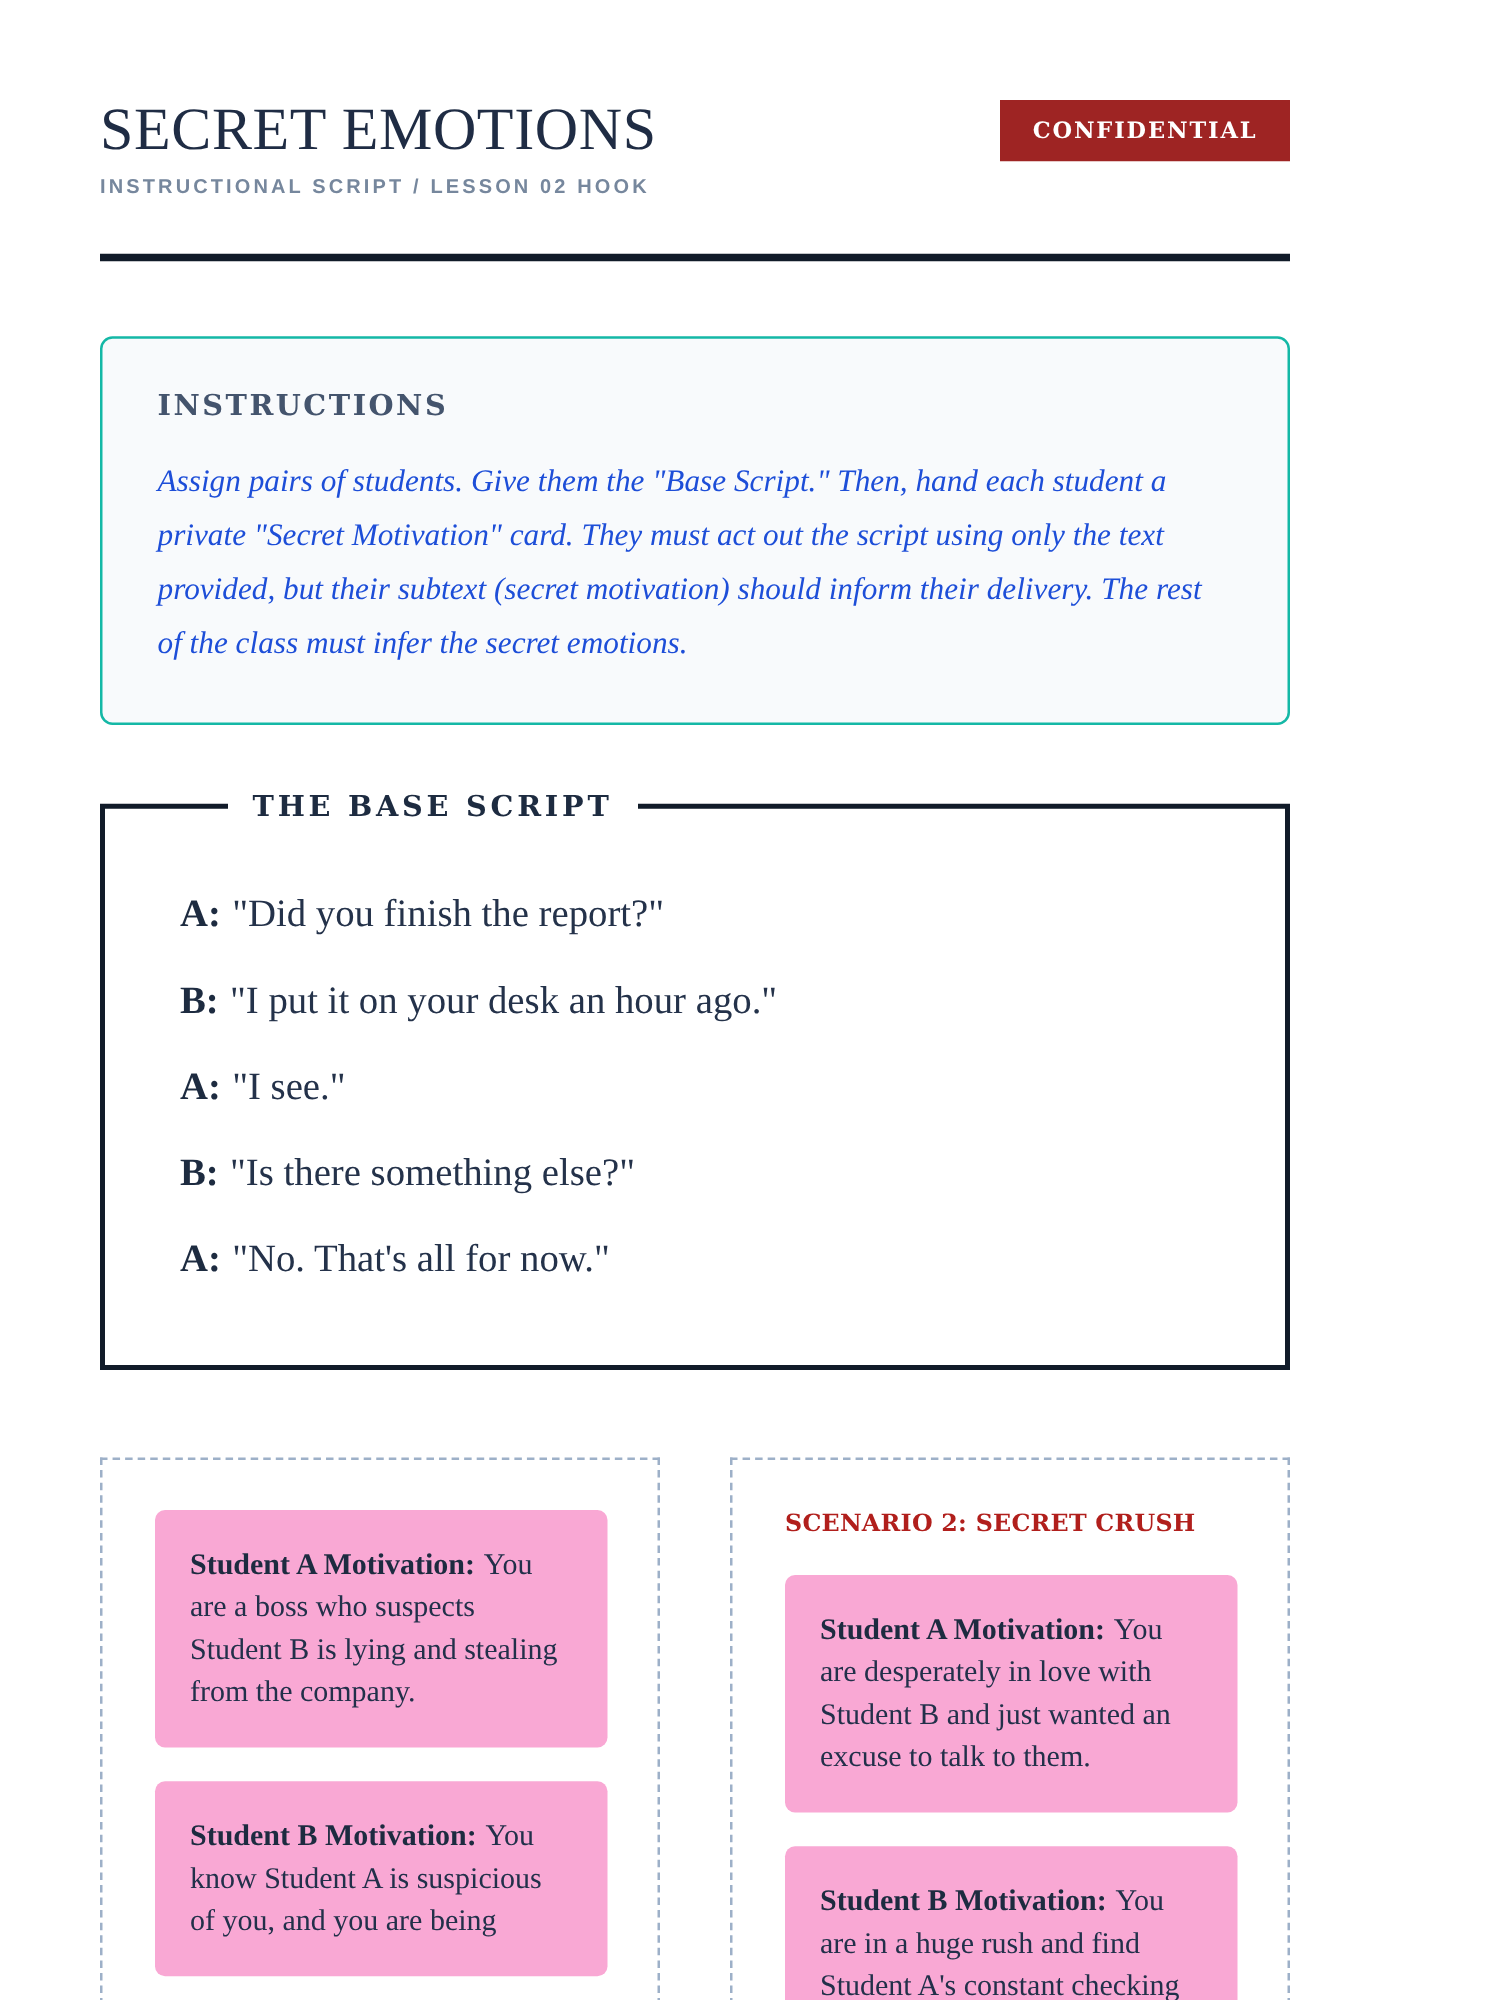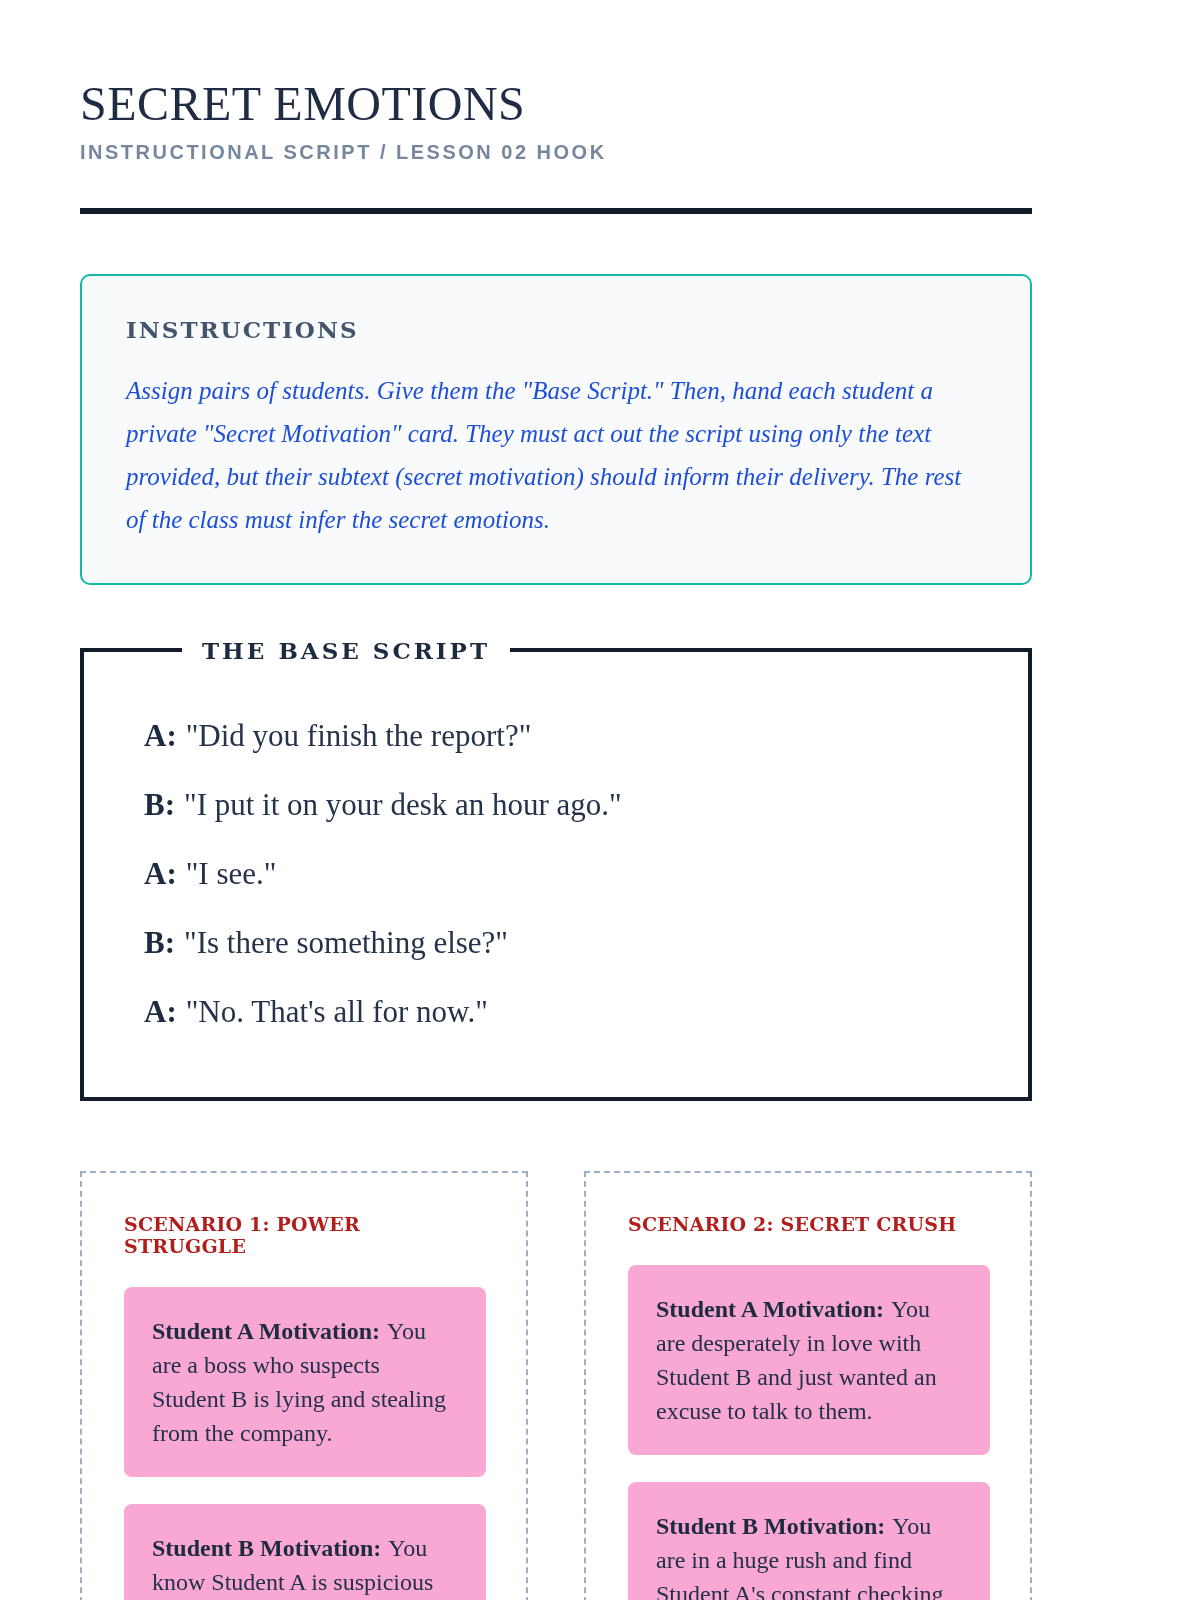--- a/index.html
+++ b/index.html
@@ -23,21 +23,21 @@
     font-weight: 400;
     font-size: 48px;
     line-height: 1.08;
     letter-spacing: 0.5px;
     color: #1f2c44;
   }
   .page-subtitle {
     margin-top: 11px;
     font-family: "Liberation Sans", sans-serif;
     font-weight: 700;
-    font-size: 20px;
+    font-size: 16px;
     letter-spacing: 2.5px;
     color: #76879d;
   }
   .badge {
     background: #9e2423;
     color: #ffffff;
     font-family: "DejaVu Serif", serif;
     font-weight: 700;
     font-size: 18px;
     letter-spacing: 1.5px;
@@ -132,20 +132,21 @@
 </head>
 <body>
 
 <div class="page">
 
   <div class="header">
     <div>
       <h1 class="page-title">SECRET EMOTIONS</h1>
       <div class="page-subtitle">INSTRUCTIONAL SCRIPT / LESSON 02 HOOK</div>
     </div>
+    <div class="badge">CONFIDENTIAL</div>
   </div>
 
   <div class="rule"></div>
 
   <div class="panel">
     <h2 class="panel-heading">INSTRUCTIONS</h2>
     <p class="panel-body">Assign pairs of students. Give them the "Base Script." Then, hand each student a private "Secret Motivation" card. They must act out the script using only the text provided, but their subtext (secret motivation) should inform their delivery. The rest of the class must infer the secret emotions.</p>
   </div>
 
   <fieldset class="script-box">
@@ -164,21 +165,20 @@
       <span class="speaker">B:</span><span>"Is there something else?"</span>
     </p>
     <p class="script-line">
       <span class="speaker">A:</span><span>"No. That's all for now."</span>
     </p>
   </fieldset>
 
   <div class="scenarios">
 
     <div class="scenario">
-      <h3 class="scenario-heading">SCENARIO 1: POWER STRUGGLE</h3>
       <div class="motivation-card">
         <span class="motivation-label">Student A Motivation:</span><span>You are a boss who suspects Student B is lying and stealing from the company.</span>
       </div>
       <div class="motivation-card">
         <span class="motivation-label">Student B Motivation:</span><span>You know Student A is suspicious of you, and you are being</span>
       </div>
     </div>
 
     <div class="scenario">
       <h3 class="scenario-heading">SCENARIO 2: SECRET CRUSH</h3>

